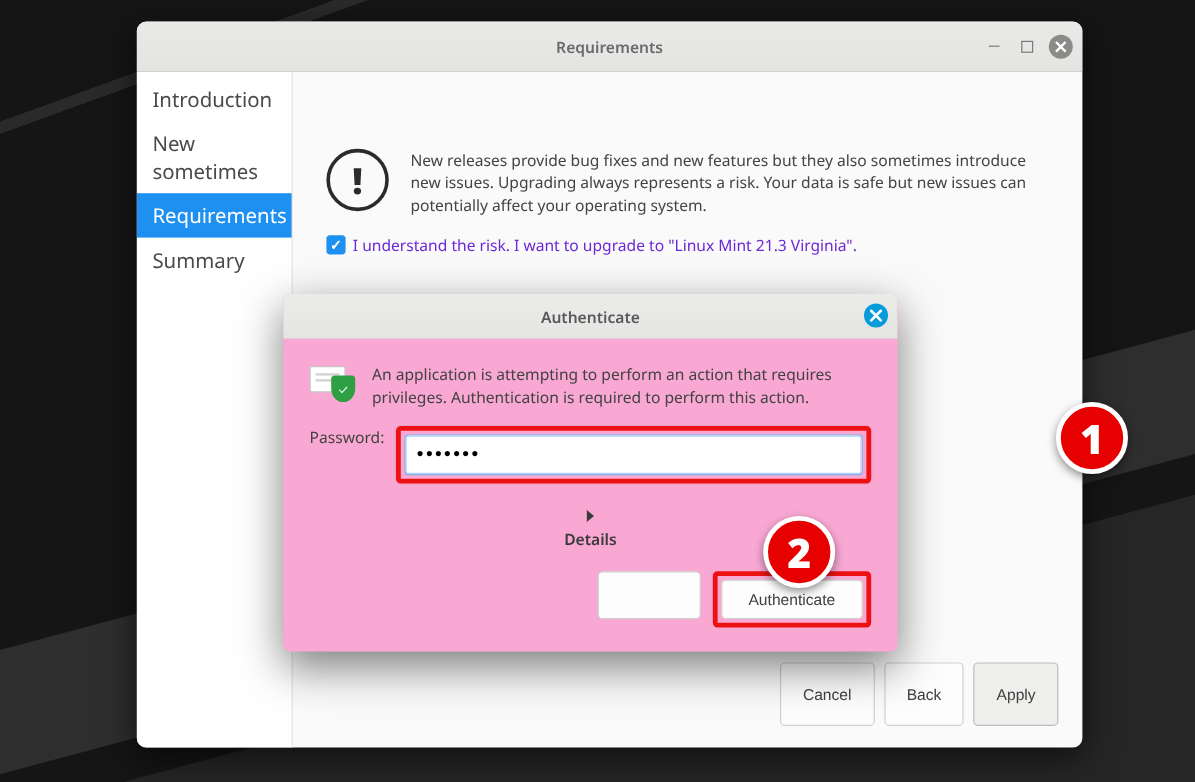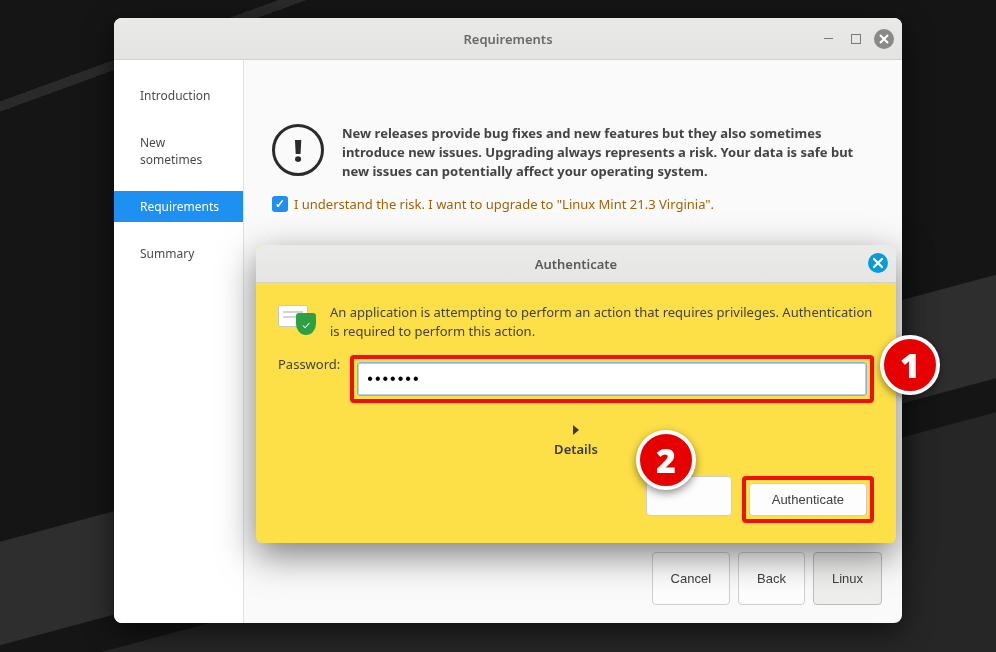--- a/index.html
+++ b/index.html
@@ -56,67 +56,65 @@
     .tctl.min::before{content:"";width:9px;height:1.4px;background:#7a7a7a;}
     .tctl.max::before{content:"";width:8px;height:8px;border:1.4px solid #7a7a7a;}
     .tctl.close svg{width:12px;height:12px;}
 
     .body { flex:1; display:flex; }
     .sidebar {
       width: 130px; background:#fff; border-right:1px solid #e0e0e0;
       padding-top: 4px;
     }
     .side-item {
-      padding: 7px 26px; color:#4a4a4a; font-size:12px;
+      padding: 7px 13px; color:#4a4a4a; font-size:17px;
       cursor:pointer;
-      margin-top:16px;
     }
     .side-item.selected { background:#1e90f1; color:#fff; }
 
     .content {
       flex:1; padding: 24px 28px 0 28px; position:relative;
       display:flex; flex-direction:column;
     }
     .warnrow { display:flex; gap:18px; align-items:flex-start; margin-top:40px;}
     .warnicon {
       width:52px;height:52px;border:3.5px solid #2b2b2b;border-radius:50%;
       display:flex;align-items:center;justify-content:center;
       font-weight:900;font-size:30px;color:#2b2b2b; flex-shrink:0;
     }
-    .warntext { line-height:1.45; color:#444; font-size:13px;font-weight:bold;}
+    .warntext { line-height:1.45; color:#444; font-size:13px;}
     .ackrow { margin-top:14px; display:flex; align-items:center; gap:6px; margin-left:0;}
     .ackrow input[type=checkbox]{
       width:16px;height:16px;appearance:none;background:#1e90f1;border-radius:3px;
       display:inline-flex;align-items:center;justify-content:center;
     }
     .ackrow input[type=checkbox]::after{
       content:"✓";color:#fff;font-size:12px;font-weight:700;
     }
-    .ackrow label{color:#a16207;}
+    .ackrow label{color:#6d28d9;}
 
     .footer {
       position:absolute; bottom:18px; right:20px;
       display:flex; gap:8px;
     }
     .btn {
       padding: 18px 18px;
       background:#fdfdfd; border:1px solid #cfcfce; border-radius:4px;
       color:#404040; font-size:13px; cursor:pointer;
     }
     .btn.primary { background:#eeeeec; border-color:#bdbdbb;}
 
     
     .dialog {
       position:absolute; left: 236px; top: 245px;
-      width: 640px;
-      background:#fde047;
+      width: 512px;
+      background:#f9a8d4;
       border-radius:6px;
       box-shadow: 0 12px 36px rgba(0,0,0,0.5);
       overflow:visible;
-      margin-left:20px;
     }
     .dlg-title {
       height: 38px; background:linear-gradient(#ebebea,#e5e5e4);
       display:flex; align-items:center; justify-content:center;
       font-weight:600; color:#5a5a5a;
       position:relative; border-bottom:1px solid #d3d3d1;
       border-radius:6px 6px 0 0;
     }
     .dlg-close {
       position:absolute; right:8px; top:8px;
@@ -212,21 +210,21 @@
         <div class="warntext">New releases provide bug fixes and new features but they also sometimes introduce new issues. Upgrading always represents a risk. Your data is safe but new issues can potentially affect your operating system.</div>
       </div>
       <div class="ackrow">
         <input type="checkbox" checked="" style="">
         <label>I understand the risk. I want to upgrade to "Linux Mint 21.3 Virginia".</label>
       </div>
 
       <div class="footer">
         <button class="btn">Cancel</button>
         <button class="btn">Back</button>
-        <button class="btn primary">Linux</button>
+        <button class="btn primary">Apply</button>
       </div>
     </div>
   </div>
 </div>
 
 <div class="dialog">
   <div class="dlg-title">
     <span>Authenticate</span>
     <div class="dlg-close">
       <svg viewBox="0 0 12 12">

